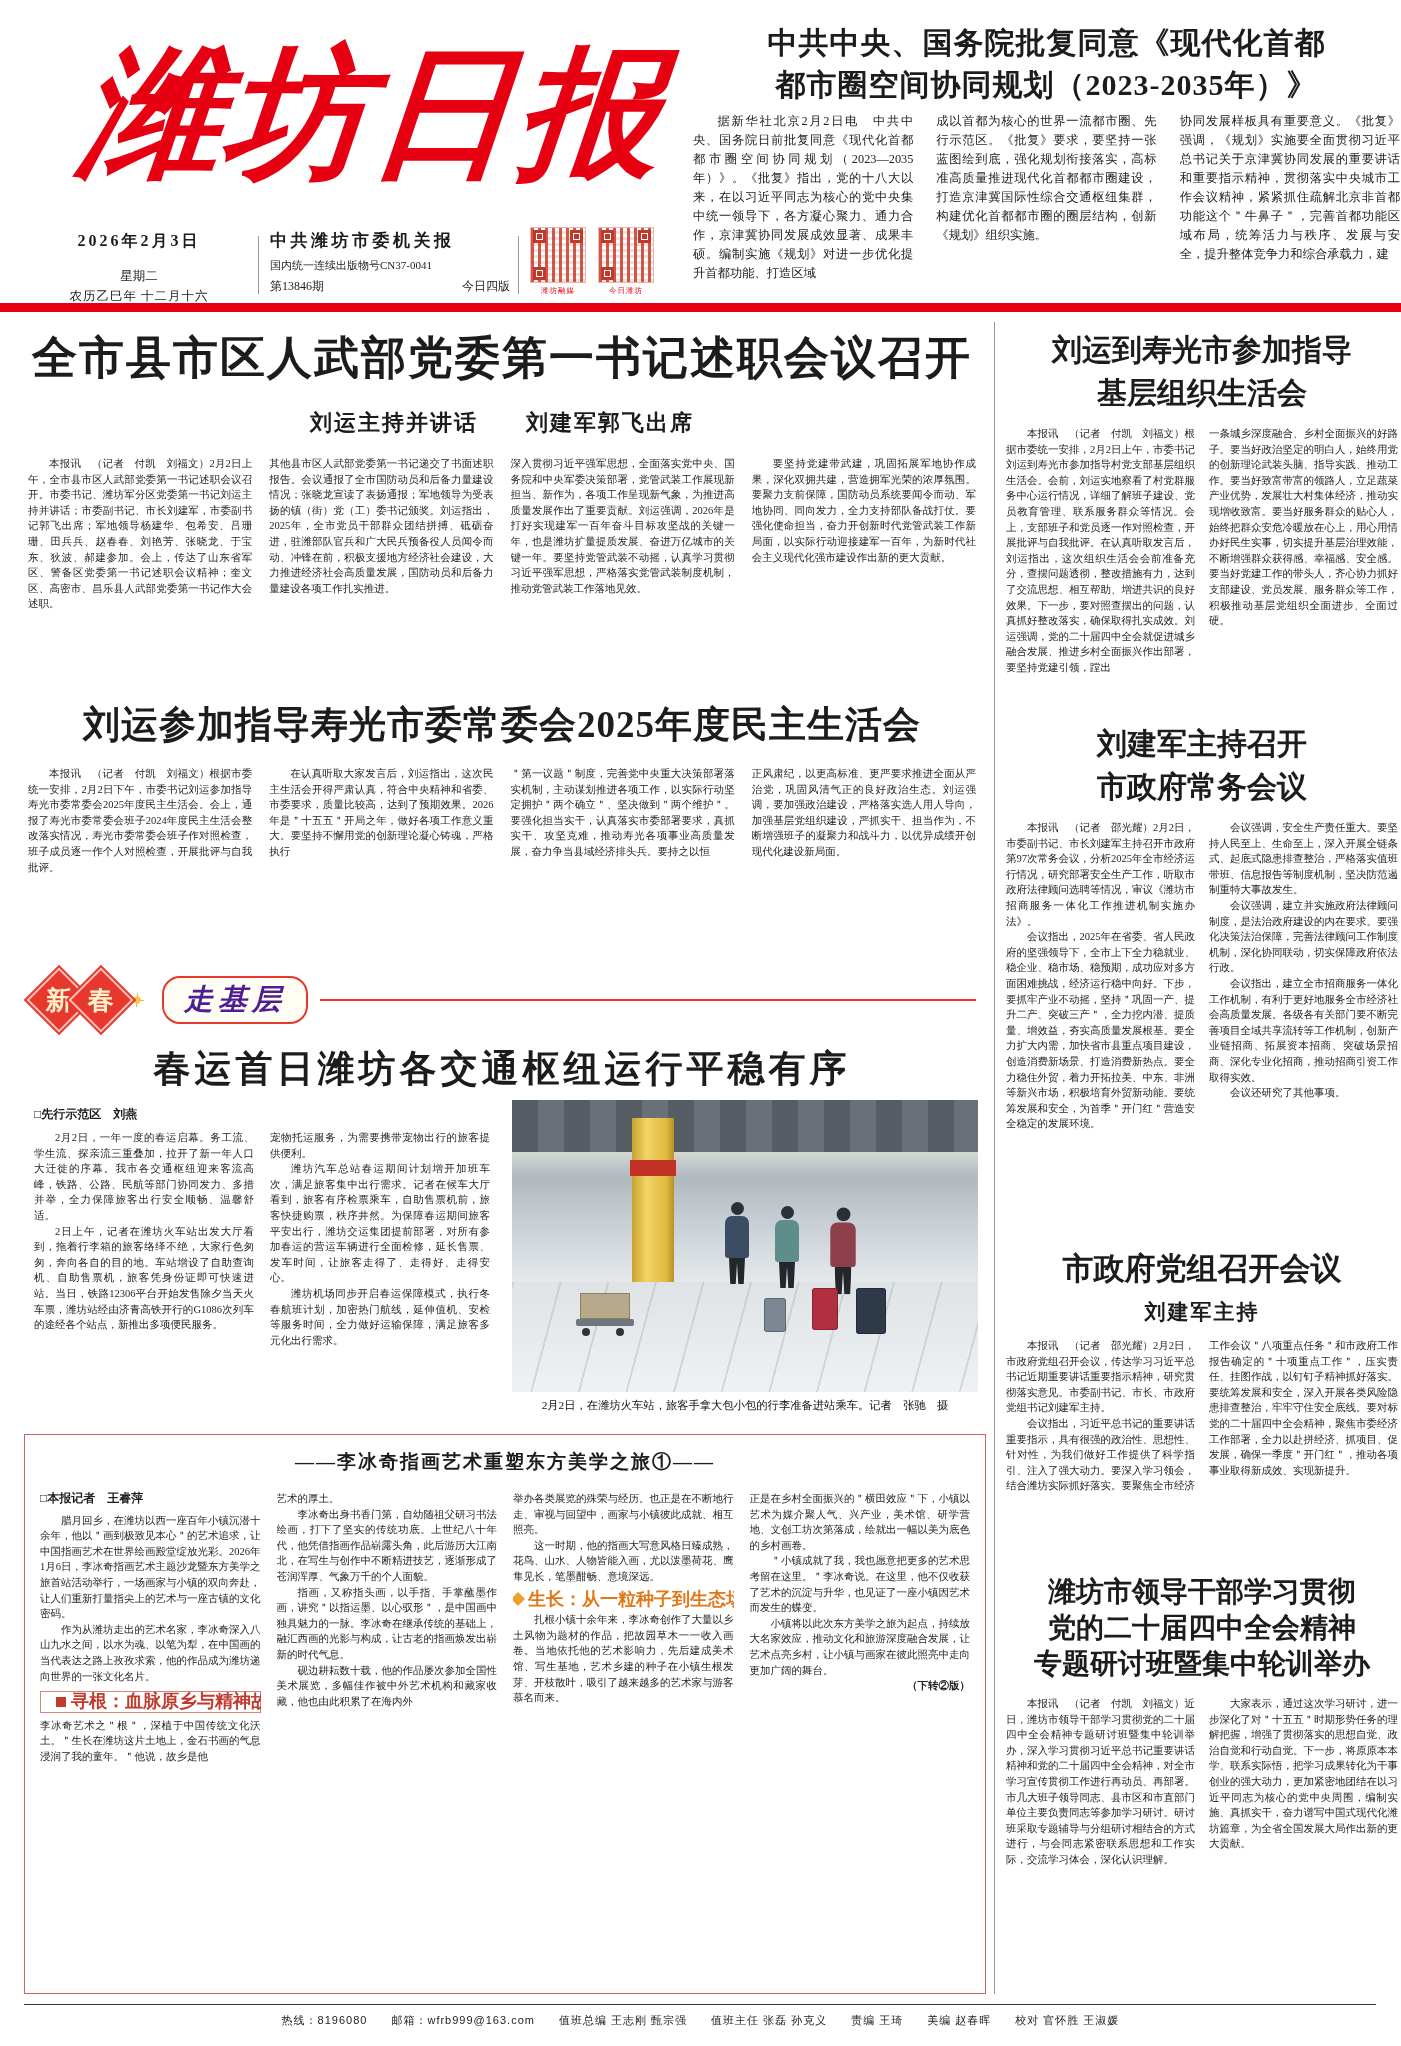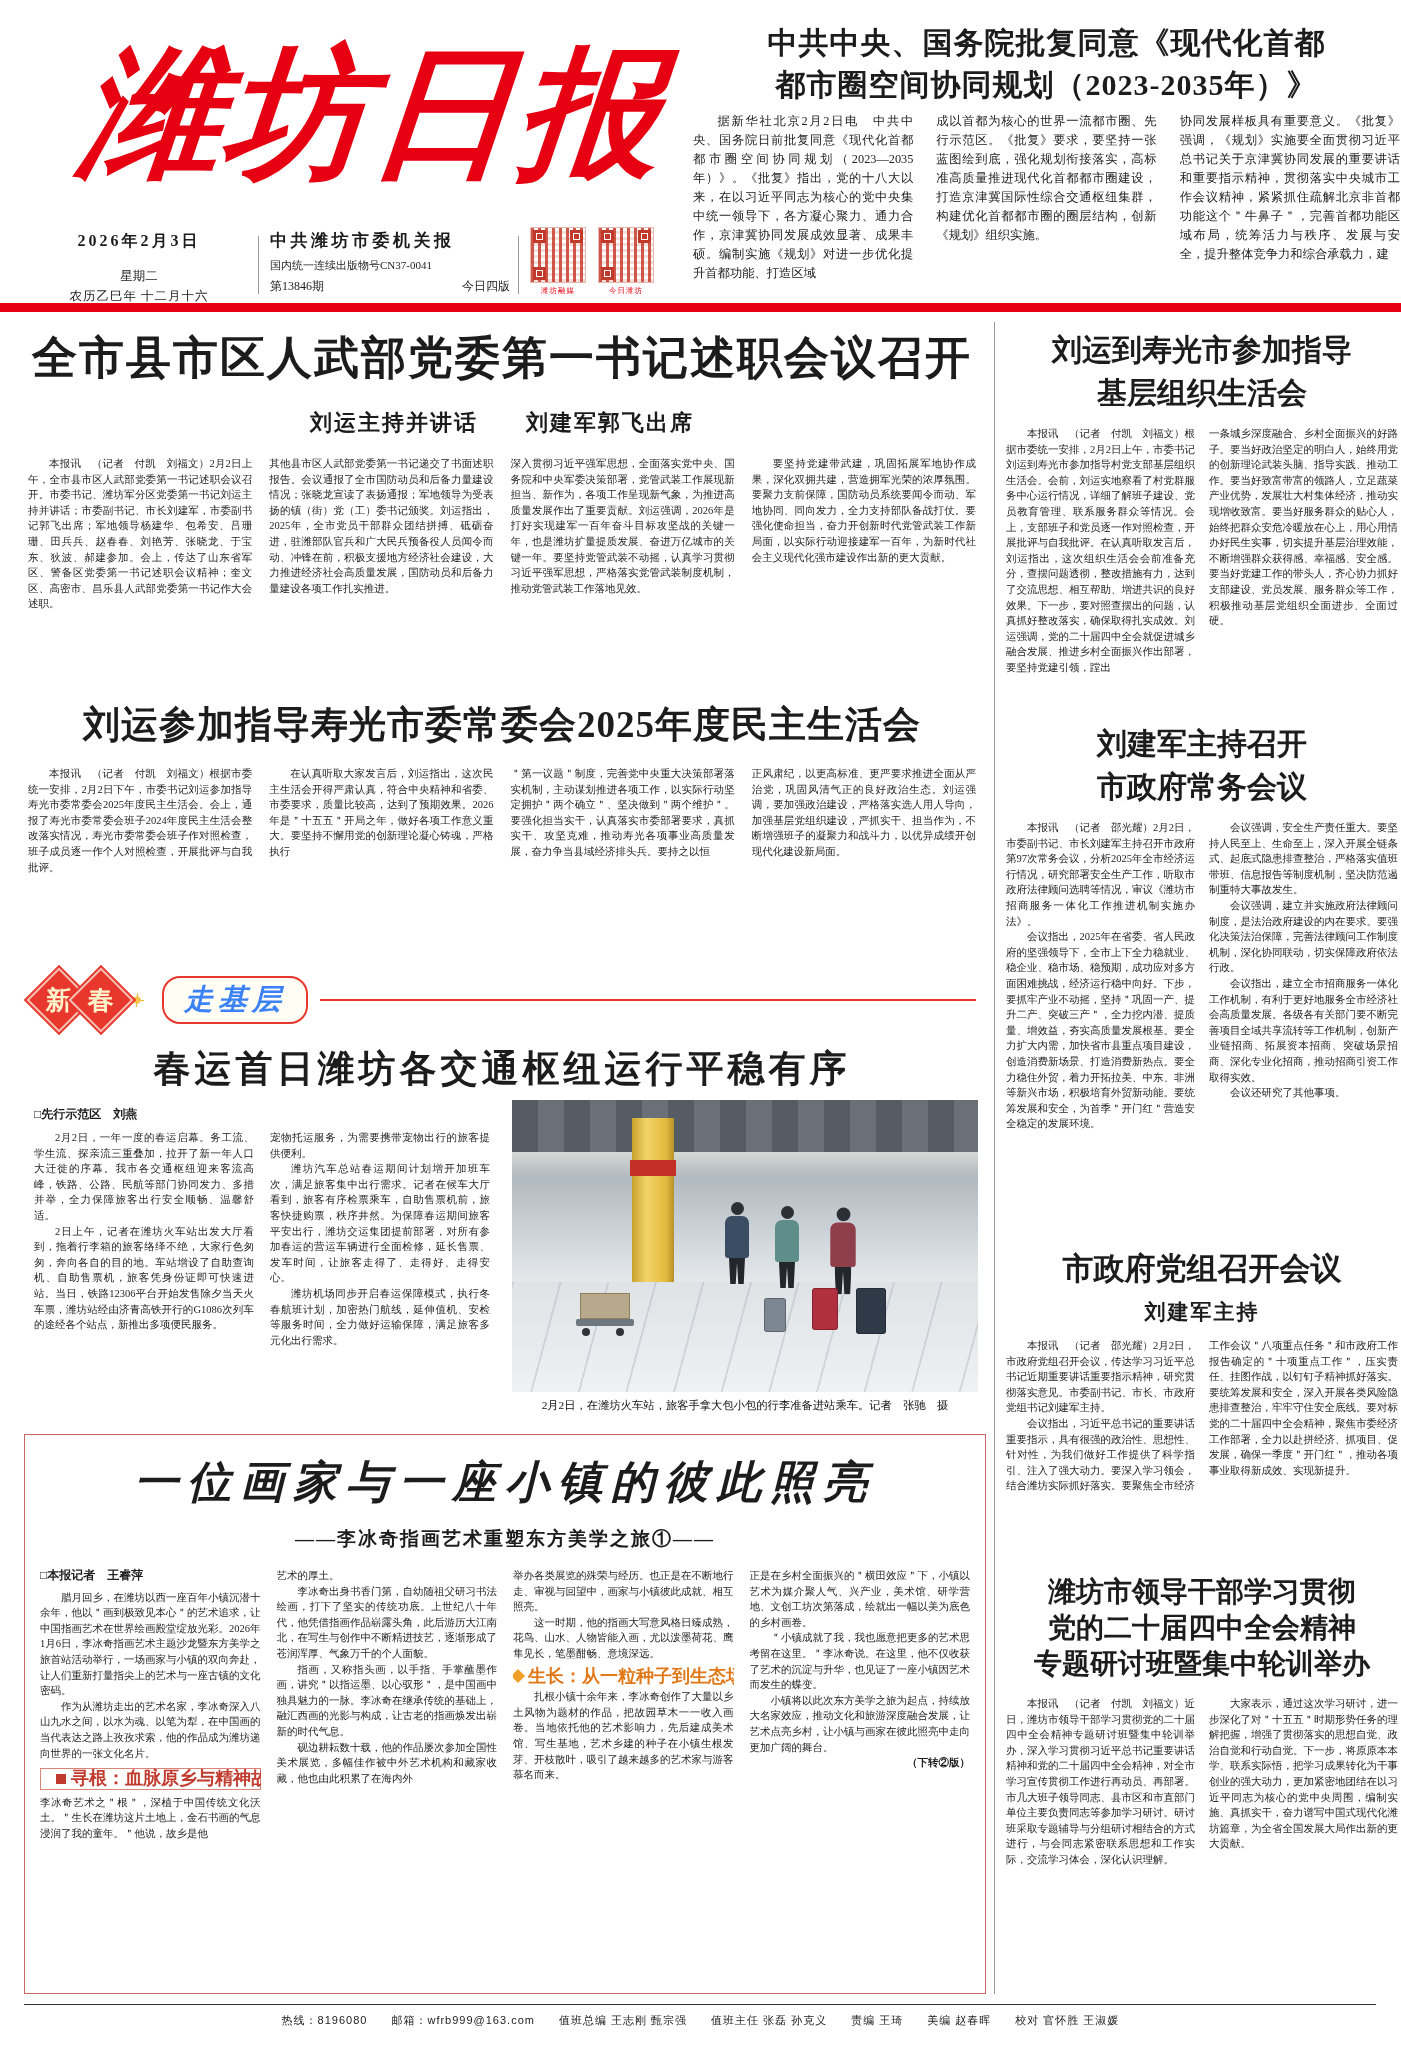--- a/index.html
+++ b/index.html
@@ -62,21 +62,21 @@
   .art2 .cols{margin-top:16px;height:188px;gap:17px}
   .art2 .bcol{flex:1}
 
   
   .badge-row{left:26px;top:960px;width:950px;height:80px;display:flex;align-items:center}
   .nd{width:46px;height:46px;background:#e8382d;border:2px solid #f6c0b5;box-shadow:0 0 0 2px #e8382d;
       transform:rotate(45deg);display:flex;align-items:center;justify-content:center;margin-left:10px}
   .nd span{transform:rotate(-45deg);color:#fff3cc;font-size:26px;font-weight:900}
   .nd.second{margin-left:-4px}
   .zjc{margin-left:18px;border:2px solid #e8382d;border-radius:18px;background:#fffdf4;
-       padding:2px 20px;color:#3b82f6;font-size:29px;font-weight:900;font-style:italic;letter-spacing:5px;white-space:nowrap}
+       padding:2px 20px;color:#4c1d95;font-size:29px;font-weight:900;font-style:italic;letter-spacing:5px;white-space:nowrap}
   .spark{width:14px;height:14px;border-radius:50%;margin-left:6px;
          background:radial-gradient(circle,#f6c34a 0 35%,transparent 40%),
          conic-gradient(#f0b429 0 10deg,transparent 10deg 90deg,#f0b429 90deg 100deg,transparent 100deg 180deg,#f0b429 180deg 190deg,transparent 190deg 270deg,#f0b429 270deg 280deg,transparent 280deg)}
   .badge-line{flex:1;height:2px;background:#e8382d;margin-left:12px}
 
   
   .cy-head{left:28px;top:1044px;width:948px;text-align:center;font-size:37px;font-weight:900;letter-spacing:4px;white-space:nowrap}
   .cy-byline{left:34px;top:1106px}
   .cy-cols{left:34px;top:1130px;width:456px;height:262px;gap:16px}
   .cy-cols .bcol{flex:1}
@@ -294,21 +294,20 @@
         <div class="legs"></div>
     </div>
     <div class="case" style="left:300px;bottom:62px;width:26px;height:42px;background:#b03040"></div>
     <div class="case" style="left:344px;bottom:58px;width:30px;height:46px;background:#2e3a48"></div>
     <div class="case" style="left:252px;bottom:60px;width:22px;height:34px;background:#7d8794"></div>
     <div class="cart" style="left:64px;bottom:66px"></div>
   </div>
   <div class="abs caption">2月2日，在潍坊火车站，旅客手拿大包小包的行李准备进站乘车。记者　张驰　摄</div>
 
   <div class="abs painter">
-    <div class="h">一位画家与一座小镇的彼此照亮</div>
     <div class="sh">——李冰奇指画艺术重塑东方美学之旅①——</div>
     <div class="cols">
       <div class="bcol">
         <div class="byline pbyline">□本报记者　王睿萍</div>
         <div>
             <p class="para">腊月回乡，在潍坊以西一座百年小镇沉潜十余年，他以＂画到极致见本心＂的艺术追求，让中国指画艺术在世界绘画殿堂绽放光彩。2026年1月6日，李冰奇指画艺术主题沙龙暨东方美学之旅首站活动举行，一场画家与小镇的双向奔赴，让人们重新打量指尖上的艺术与一座古镇的文化密码。</p>
             <p class="para">作为从潍坊走出的艺术名家，李冰奇深入八山九水之间，以水为魂、以笔为犁，在中国画的当代表达之路上孜孜求索，他的作品成为潍坊递向世界的一张文化名片。</p>
           </div>
         <div class="sec sec-root">
           <span class="sq"></span>

